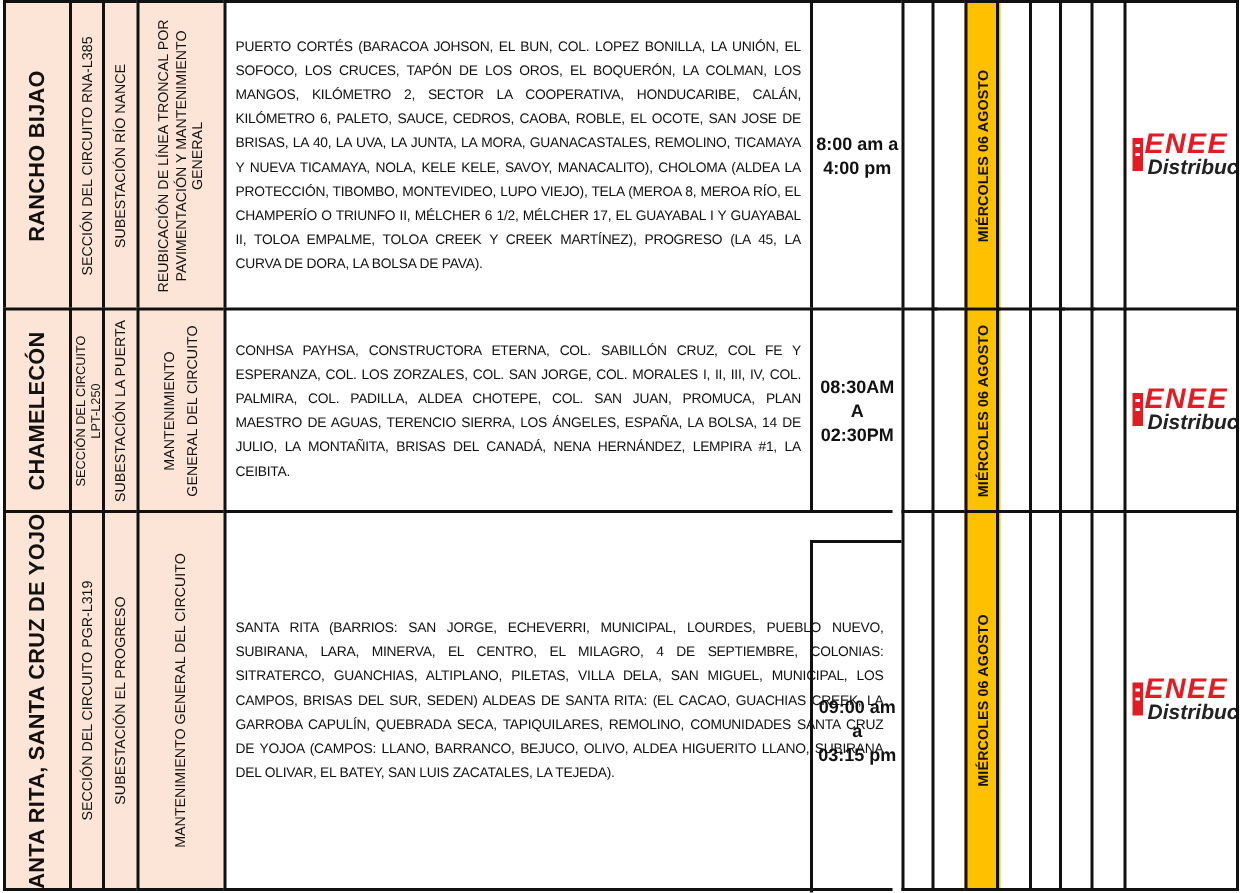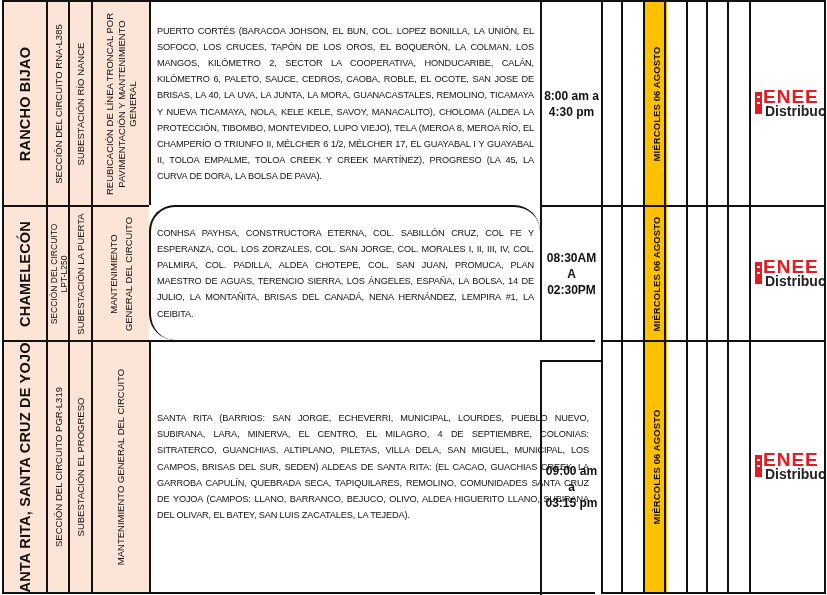--- a/index.html
+++ b/index.html
@@ -7,21 +7,21 @@
     body { position: relative; font-family: "Liberation Sans", sans-serif; color: #111; }
 
     .sched { position: absolute; left: 2px; top: 0; width: 824px; height: 594px; }
     .row { position: absolute; left: 0; width: 824px; }
     .cell {
       position: absolute; top: 0; height: 100%;
       border-left: 2px solid #111; border-top: 2px solid #111;
       overflow: hidden;
       padding-left: 22px;
     }
-    .cell.last { border-right: 2px solid #111; }
+    .cell.last { border-right: 2px solid #111; font-style: italic; }
     .row.bottom .cell { border-bottom: 2px solid #111; }
     .peach { background: #fce4d6; }
     .yellow { background: #ffc000; }
 
     .vt {
       position: absolute; left: 50%; top: 50%;
       transform: translate(-50%, -50%) rotate(-90deg);
       text-align: center; white-space: nowrap;
     }
     .vt.sector { font-weight: bold; font-size: 14.5px; letter-spacing: 0.2px; }
@@ -65,21 +65,21 @@
     </div>
     <div class="cell peach" style="left:89px; width:58px;">
       <div class="vt small" style="white-space:normal; width:185px;">REUBICACIÓN DE LÍNEA TRONCAL POR PAVIMENTACIÓN Y MANTENIMIENTO GENERAL</div>
     </div>
     <div class="cell" style="left:147px; width:391px;">
       <div class="desc">PUERTO CORTÉS (BARACOA JOHSON, EL BUN, COL. LOPEZ BONILLA, LA UNIÓN, EL SOFOCO, LOS CRUCES, TAPÓN DE LOS OROS, EL BOQUERÓN, LA COLMAN, LOS MANGOS, KILÓMETRO 2, SECTOR LA COOPERATIVA, HONDUCARIBE, CALÁN, KILÓMETRO 6, PALETO, SAUCE, CEDROS, CAOBA, ROBLE, EL OCOTE, SAN JOSE DE BRISAS, LA 40, LA UVA, LA JUNTA, LA MORA, GUANACASTALES, REMOLINO, TICAMAYA Y NUEVA TICAMAYA, NOLA, KELE KELE, SAVOY, MANACALITO), CHOLOMA (ALDEA LA PROTECCIÓN, TIBOMBO, MONTEVIDEO, LUPO VIEJO), TELA (MEROA 8, MEROA RÍO, EL CHAMPERÍO O TRIUNFO II, MÉLCHER 6 1/2, MÉLCHER 17, EL GUAYABAL I Y GUAYABAL II, TOLOA EMPALME, TOLOA CREEK Y CREEK MARTÍNEZ), PROGRESO (LA 45, LA CURVA DE DORA, LA BOLSA DE PAVA).</div>
     </div>
     <div class="cell" style="left:538px; width:61px;">
       <div class="time">
         <div>8:00 am a</div>
-        <div>4:30 pm</div>
+        <div>4:00 pm</div>
       </div>
     </div>
     <div class="cell" style="left:599px; width:20px;"></div>
     <div class="cell" style="left:619px; width:22px;"></div>
     <div class="cell yellow" style="left:641px; width:21px;">
       <div class="vt date">MIÉRCOLES 06 AGOSTO</div>
     </div>
     <div class="cell" style="left:662px; width:22px;"></div>
     <div class="cell" style="left:684px; width:20px;"></div>
     <div class="cell" style="left:704px; width:21px;"></div>
@@ -99,21 +99,21 @@
     </div>
     <div class="cell peach" style="left:44px; width:22px;">
       <div class="vt small" style="white-space:normal; width:105px; font-size:8.5px; line-height:9.5px;">SECCIÓN DEL CIRCUITO LPT-L250</div>
     </div>
     <div class="cell peach" style="left:66px; width:23px;">
       <div class="vt small">SUBESTACIÓN LA PUERTA</div>
     </div>
     <div class="cell peach" style="left:89px; width:58px;">
       <div class="vt small" style="white-space:normal; width:115px; line-height:15px;">MANTENIMIENTO GENERAL DEL CIRCUITO</div>
     </div>
-    <div class="cell" style="left:147px; width:391px;border-radius:26px;">
+    <div class="cell" style="left:147px; width:391px;">
       <div class="desc">CONHSA PAYHSA, CONSTRUCTORA ETERNA, COL. SABILLÓN CRUZ, COL FE Y ESPERANZA, COL. LOS ZORZALES, COL. SAN JORGE, COL. MORALES I, II, III, IV, COL. PALMIRA, COL. PADILLA, ALDEA CHOTEPE, COL. SAN JUAN, PROMUCA, PLAN MAESTRO DE AGUAS, TERENCIO SIERRA, LOS ÁNGELES, ESPAÑA, LA BOLSA, 14 DE JULIO, LA MONTAÑITA, BRISAS DEL CANADÁ, NENA HERNÁNDEZ, LEMPIRA #1, LA CEIBITA.</div>
     </div>
     <div class="cell" style="left:538px; width:61px;">
       <div class="time">
         <div>08:30AM A</div>
         <div>02:30PM</div>
       </div>
     </div>
     <div class="cell" style="left:599px; width:20px;"></div>
     <div class="cell" style="left:619px; width:22px;"></div>

